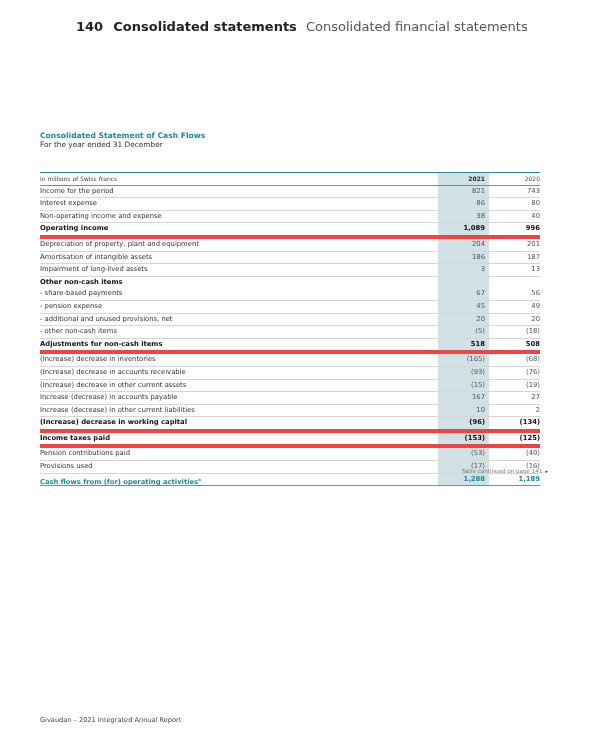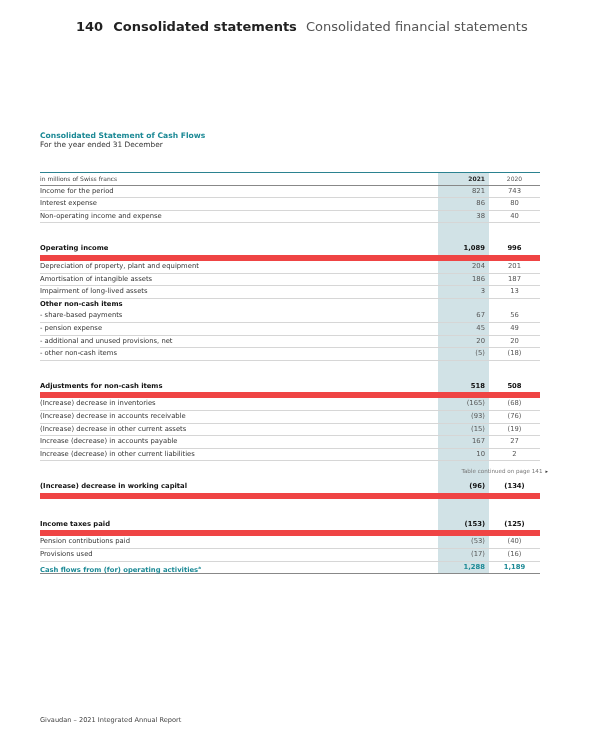--- a/index.html
+++ b/index.html
@@ -78,34 +78,34 @@
     .row .v2021 {
       width: 45px;
       margin-left: 0;
       text-align: right;
       padding-right: 4px;
       box-sizing: border-box;
       color: #555;
     }
     .row .v2020 {
       width: 51px;
-      text-align: center;
+      text-align: right;
       color: #555;
     }
     .row.header-row { border-bottom: 1px solid #888; }
     .row.header-row .label { font-size: 6px; color: #444; }
     .row.header-row .v2021 { font-weight: bold; color: #222; font-size: 6px; }
     .row.header-row .v2020 { color: #555; font-size: 6px; }
     .row.bold .label,
     .row.bold .v2021,
     .row.bold .v2020 {
       font-weight: bold;
       color: #111;
     }
-    .row.bold { border-bottom: 6px solid #ef4444; margin-top: 20px; }
+    .row.bold { border-bottom: 4px solid #ef4444; }
     .row.subheading { border-bottom: none; }
     .row.subheading .label { font-weight: bold; color: #111; }
     .row.total .label,
     .row.total .v2021,
     .row.total .v2020 {
       font-weight: bold;
       color: #1d8a96;
     }
     .row.total { border-bottom: 1.2px solid #888; }
     .row sup { font-size: 4px; vertical-align: 3px; }

